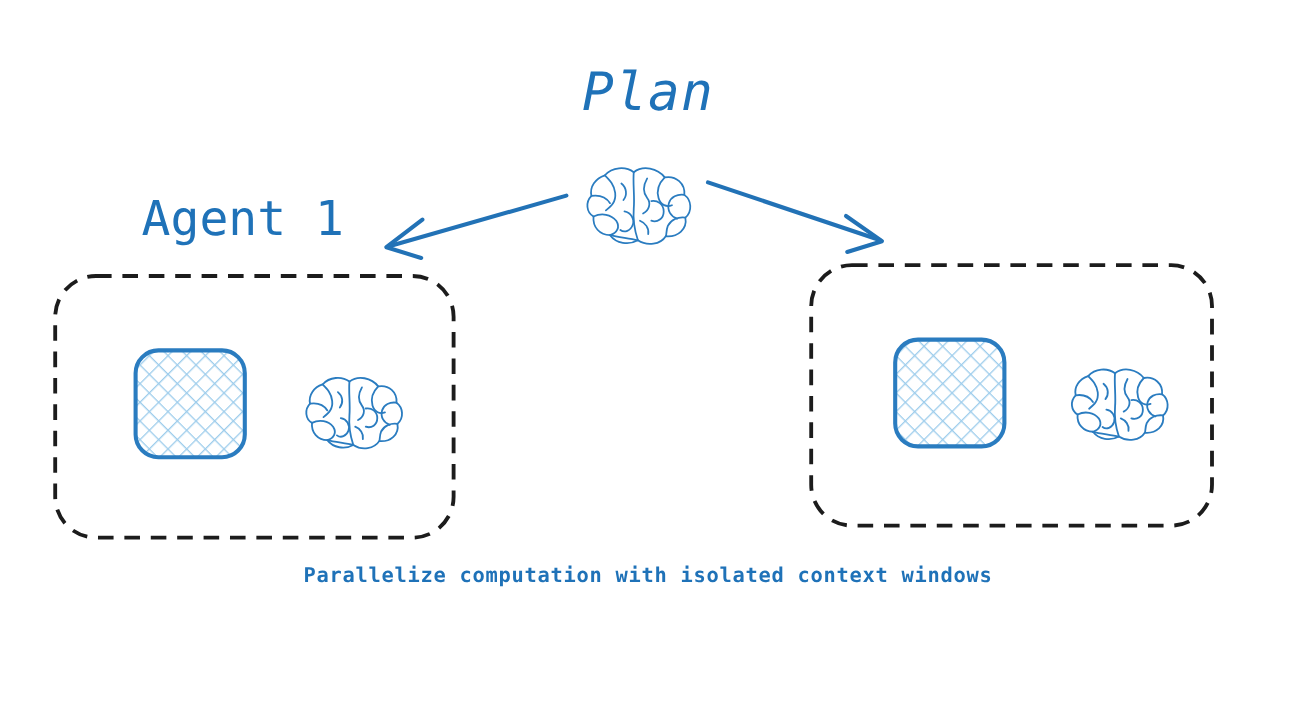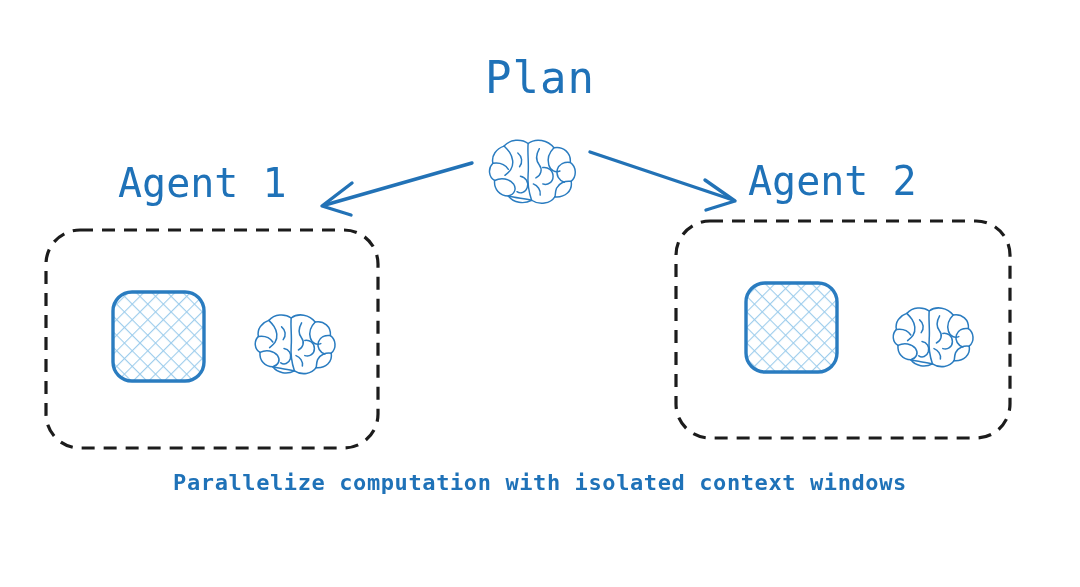--- a/index.html
+++ b/index.html
@@ -31,30 +31,31 @@
     user-select: none;
   }
   .title-label {
     font-size: 44px;
     letter-spacing: 1px;
     font-weight: 400;
     top: 52px;
     left: 0;
     width: 1080px;
     text-align: center;
+    font-style: italic;
   }
   .agent-label {
     font-size: 40px;
     letter-spacing: 0px;
     font-weight: 400;
   }
   #agent1-label { top: 160px; left: 118px; text-align: right; }
   #agent2-label { top: 158px; left: 748px; }
   .caption-label {
-    font-size: 22px;
+    font-size: 17px;
     font-weight: 700;
     letter-spacing: 0.6px;
     top: 470px;
     left: 0;
     width: 1080px;
     text-align: center;
   }
 </style>
 </head>
 <body>
@@ -163,17 +164,16 @@
           <path d="M26 86 C34 88 44 89 53 91"></path>
         </g>
       </g>
     </g>
   </svg>
 
   <div class="label title-label">Plan</div>
 
   <div id="agent1-label" class="label agent-label">Agent 1</div>
 
-  <div id="agent2-label" class="label agent-label">Agent 2</div>
 
   <div class="label caption-label">Parallelize computation with isolated context windows</div>
 
 </div>
 
 </body></html>

